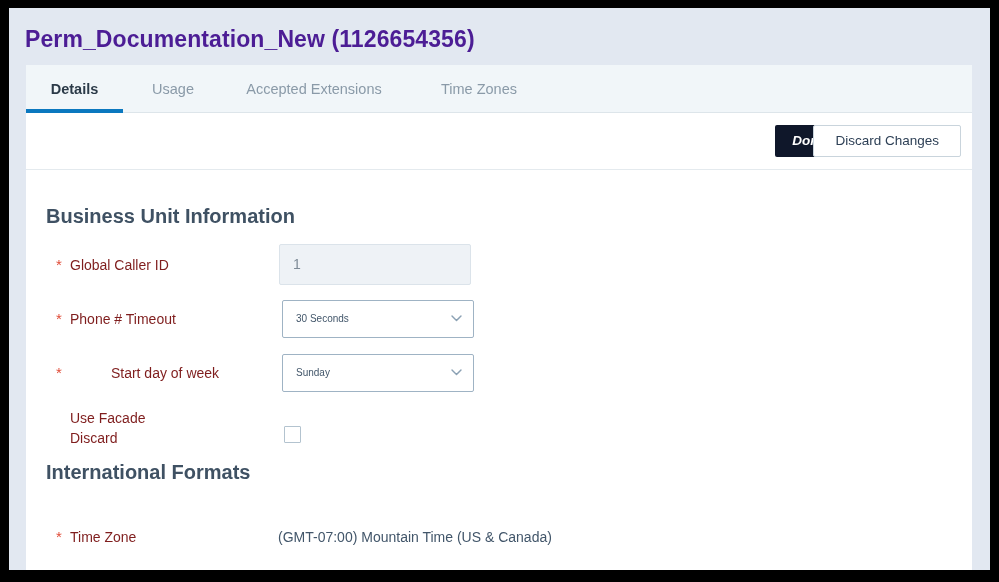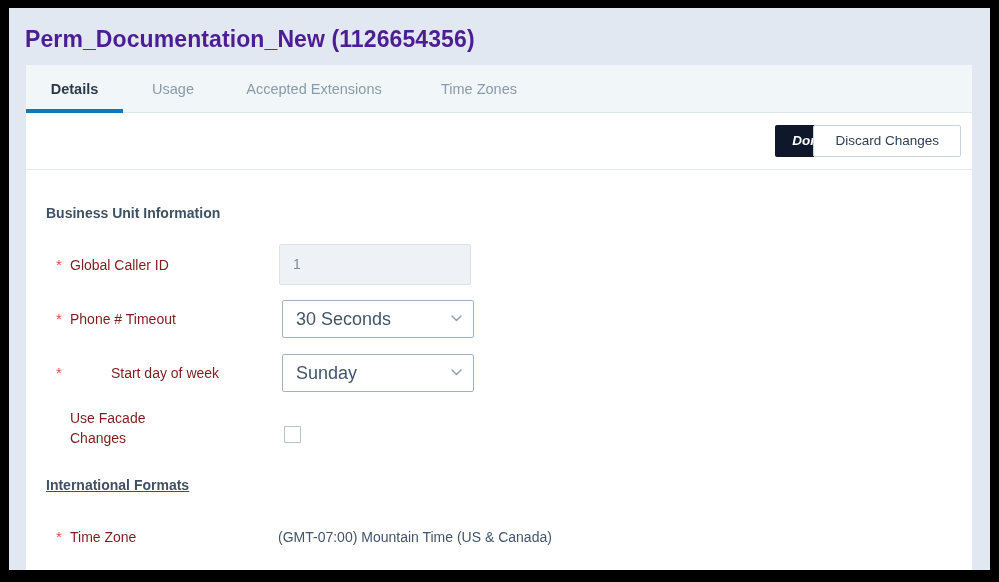--- a/index.html
+++ b/index.html
@@ -148,27 +148,27 @@
     width: 946px;
     height: 400px;
     background: #ffffff;
     box-sizing: border-box;
     overflow: hidden;
   }
 
   .section-heading {
     position: absolute;
     left: 20px;
-    font-size: 14px;
+    font-size: 20px;
     font-weight: bold;
     color: #3f5163;
     white-space: nowrap;
   }
   #heading-business { top: 35px; }
-  #heading-international { top: 307px; text-decoration: underline; }
+  #heading-international { top: 291px; }
 
   .field-row {
     position: absolute;
     left: 0;
     width: 946px;
   }
   .field-label {
     position: absolute;
     left: 44px;
     width: 190px;
@@ -210,21 +210,21 @@
     background: #ffffff;
     border: 1px solid #9fb3c4;
     border-radius: 2px;
     cursor: pointer;
   }
   .select-value {
     position: absolute;
     left: 13px;
     top: 0;
     line-height: 36px;
-    font-size: 18px;
+    font-size: 10px;
     color: #42566a;
     white-space: nowrap;
   }
   .chevron-down {
     position: absolute;
     right: 11px;
     top: 14px;
     width: 11px;
     height: 7px;
   }
@@ -328,21 +328,21 @@
         <span class="select-value">Sunday</span>
         <span class="chevron-down">
           <svg width="11" height="7" viewBox="0 0 11 7">
             <path d="M1 1 L5.5 5.6 L10 1" fill="none" stroke="#8ba1b4" stroke-width="1.4" stroke-linecap="round" stroke-linejoin="round"></path>
           </svg>
         </span>
       </div>
     </div>
 
     <div class="field-row" id="row-facade">
-      <div class="field-label">Use Facade Changes</div>
+      <div class="field-label">Use Facade Discard</div>
       <div class="checkbox"></div>
     </div>
 
     <div class="section-heading" id="heading-international">International Formats</div>
 
     <div class="field-row" id="row-timezone">
       <span class="req-star">*</span>
       <div class="field-label">Time Zone</div>
       <div class="static-value">(GMT-07:00) Mountain Time (US &amp; Canada)</div>
     </div>

